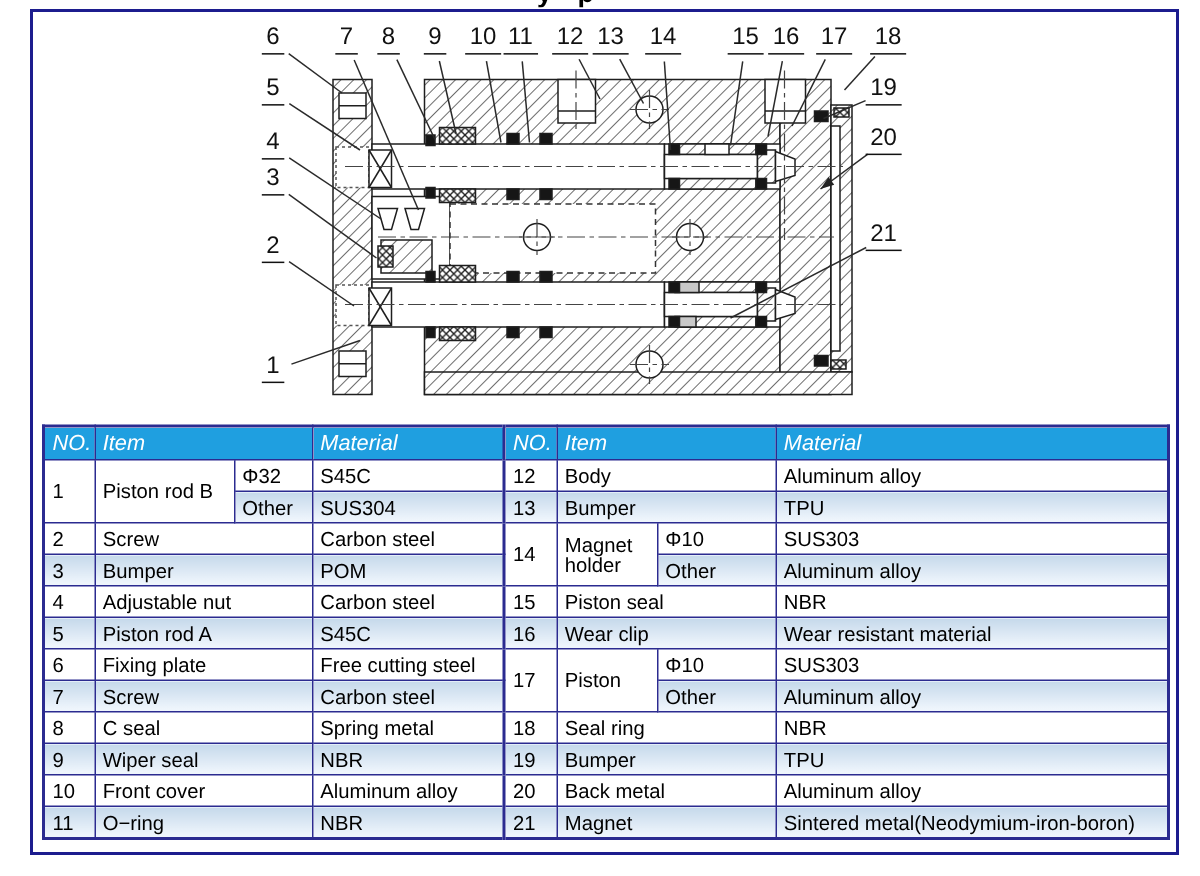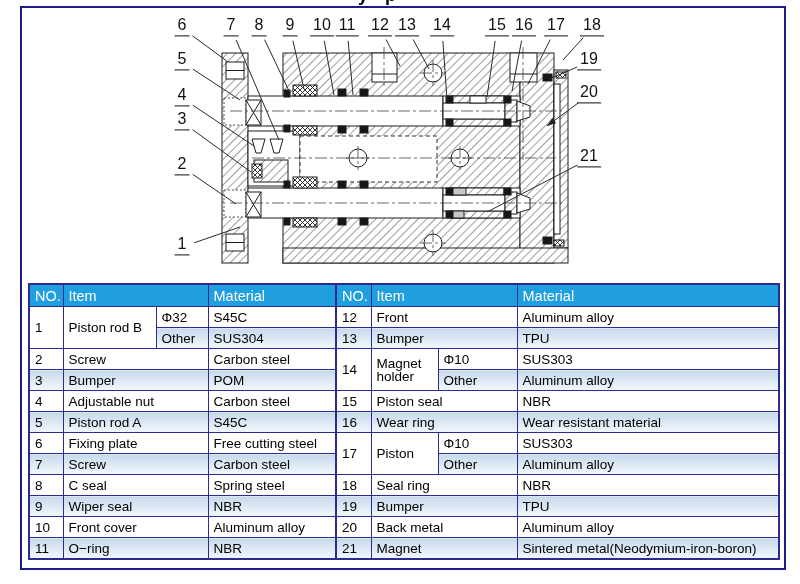--- a/index.html
+++ b/index.html
@@ -37,21 +37,21 @@
     border:2px solid #2b2b90;
   }
   table.parts td{
     border:1px solid #2b2b90;height:20px;
     font-size:13.5px;color:#000;
     padding:0 2px 0 5px;white-space:nowrap;overflow:hidden;
     background:#ffffff;vertical-align:middle;
   }
   table.parts td.wrap{white-space:normal;line-height:13px;}
   table.parts thead td{
-    background:#1f9fe0;color:#ffffff;font-size:14.5px;height:21px;
+    background:#1f9fe0;color:#ffffff;font-size:14.5px;height:21px;font-style:italic;
   }
   table.parts tr.alt td{
     background:linear-gradient(180deg,#c6d9eb 0%,#eef5fc 90%);
   }
   table.parts td.sep{border-left:2px solid #2b2b90;}
 </style>
 </head>
 <body>
 
 <div class="frame"></div>
@@ -258,21 +258,21 @@
       <td>Material</td>
     </tr>
   </thead>
   <tbody id="parts-tbody">
       <tr>
         <td rowspan="2">1</td>
         <td rowspan="2">Piston rod B</td>
         <td>Φ32</td>
         <td>S45C</td>
         <td class="sep">12</td>
-        <td colspan="2">Front</td>
+        <td colspan="2">Body</td>
         <td>Aluminum alloy</td>
       </tr>
       <tr class="alt">
         <td>Other</td>
         <td>SUS304</td>
         <td class="sep">13</td>
         <td colspan="2">Bumper</td>
         <td>TPU</td>
       </tr>
       <tr>
@@ -297,21 +297,21 @@
         <td>Carbon steel</td>
         <td class="sep">15</td>
         <td colspan="2">Piston seal</td>
         <td>NBR</td>
       </tr>
       <tr class="alt">
         <td>5</td>
         <td colspan="2">Piston rod A</td>
         <td>S45C</td>
         <td class="sep">16</td>
-        <td colspan="2">Wear ring</td>
+        <td colspan="2">Wear clip</td>
         <td>Wear resistant material</td>
       </tr>
       <tr>
         <td>6</td>
         <td colspan="2">Fixing plate</td>
         <td>Free cutting steel</td>
         <td rowspan="2" class="sep">17</td>
         <td rowspan="2">Piston</td>
         <td>Φ10</td>
         <td>SUS303</td>
@@ -319,21 +319,21 @@
       <tr class="alt">
         <td>7</td>
         <td colspan="2">Screw</td>
         <td>Carbon steel</td>
         <td>Other</td>
         <td>Aluminum alloy</td>
       </tr>
       <tr>
         <td>8</td>
         <td colspan="2">C seal</td>
-        <td>Spring steel</td>
+        <td>Spring metal</td>
         <td class="sep">18</td>
         <td colspan="2">Seal ring</td>
         <td>NBR</td>
       </tr>
       <tr class="alt">
         <td>9</td>
         <td colspan="2">Wiper seal</td>
         <td>NBR</td>
         <td class="sep">19</td>
         <td colspan="2">Bumper</td>

